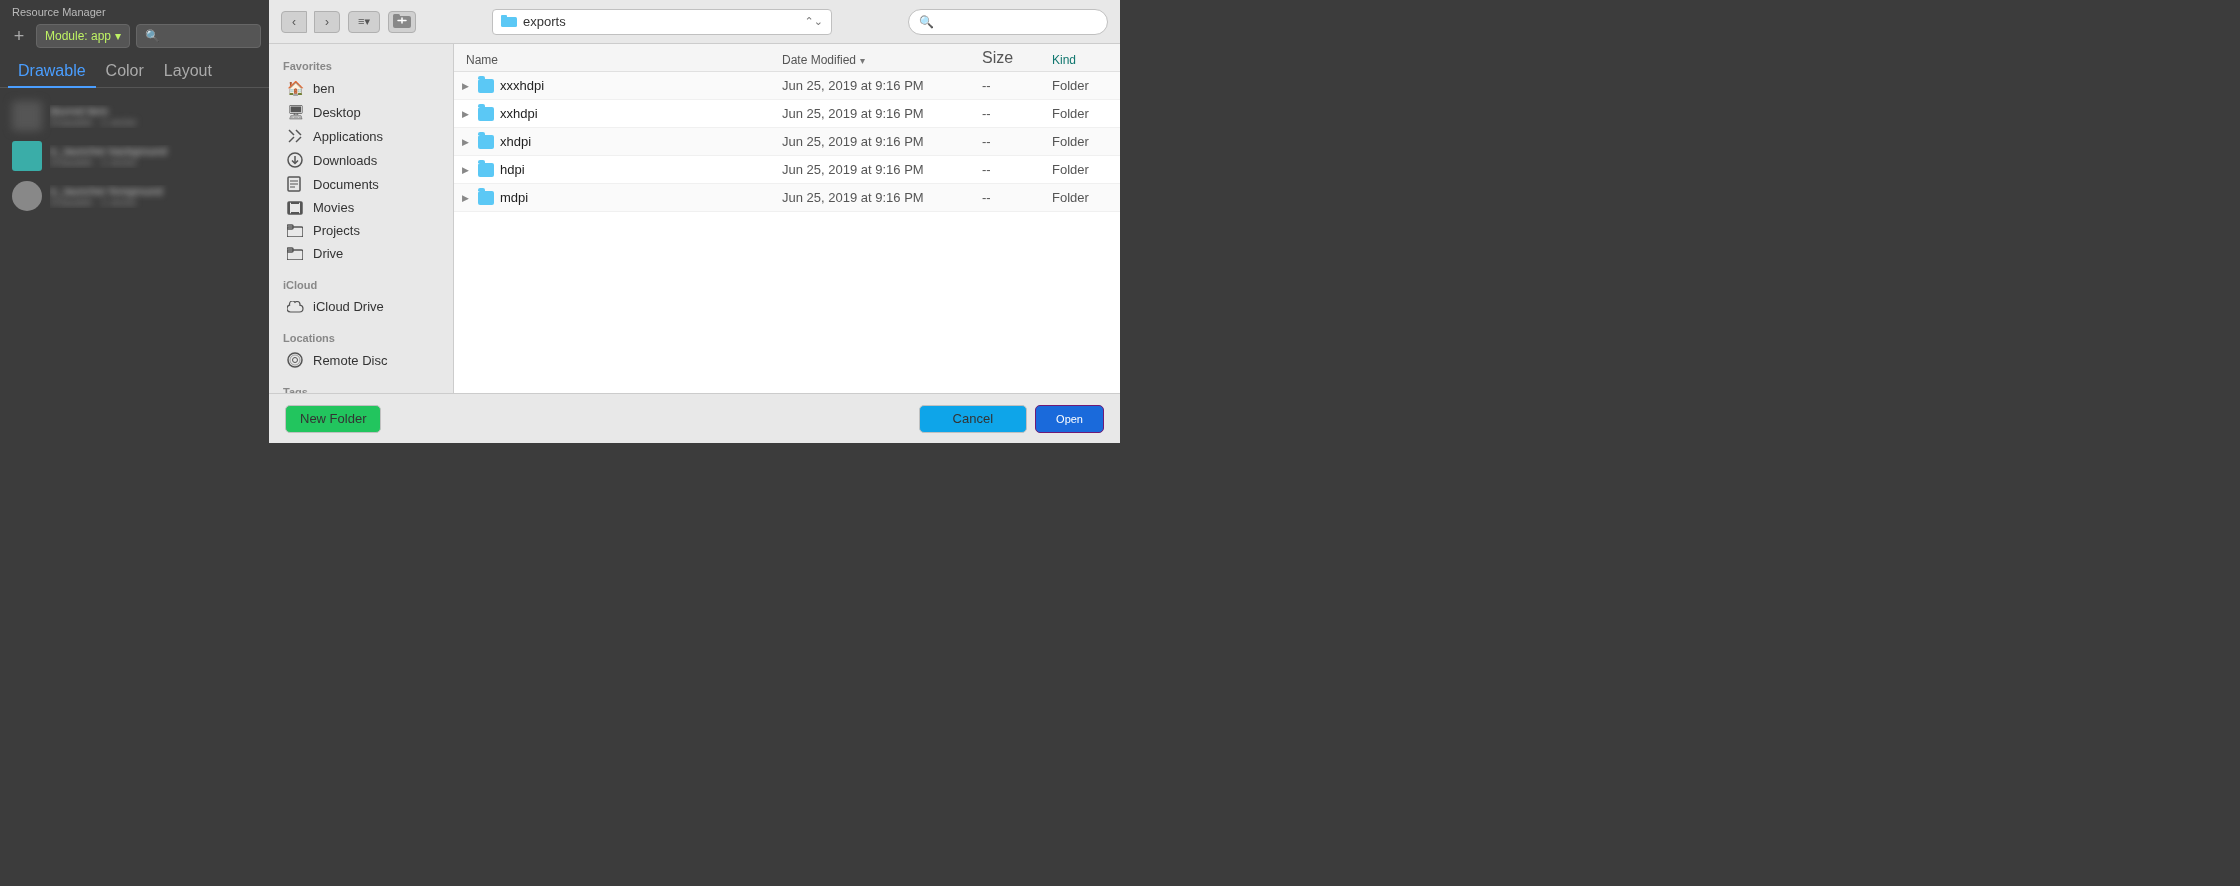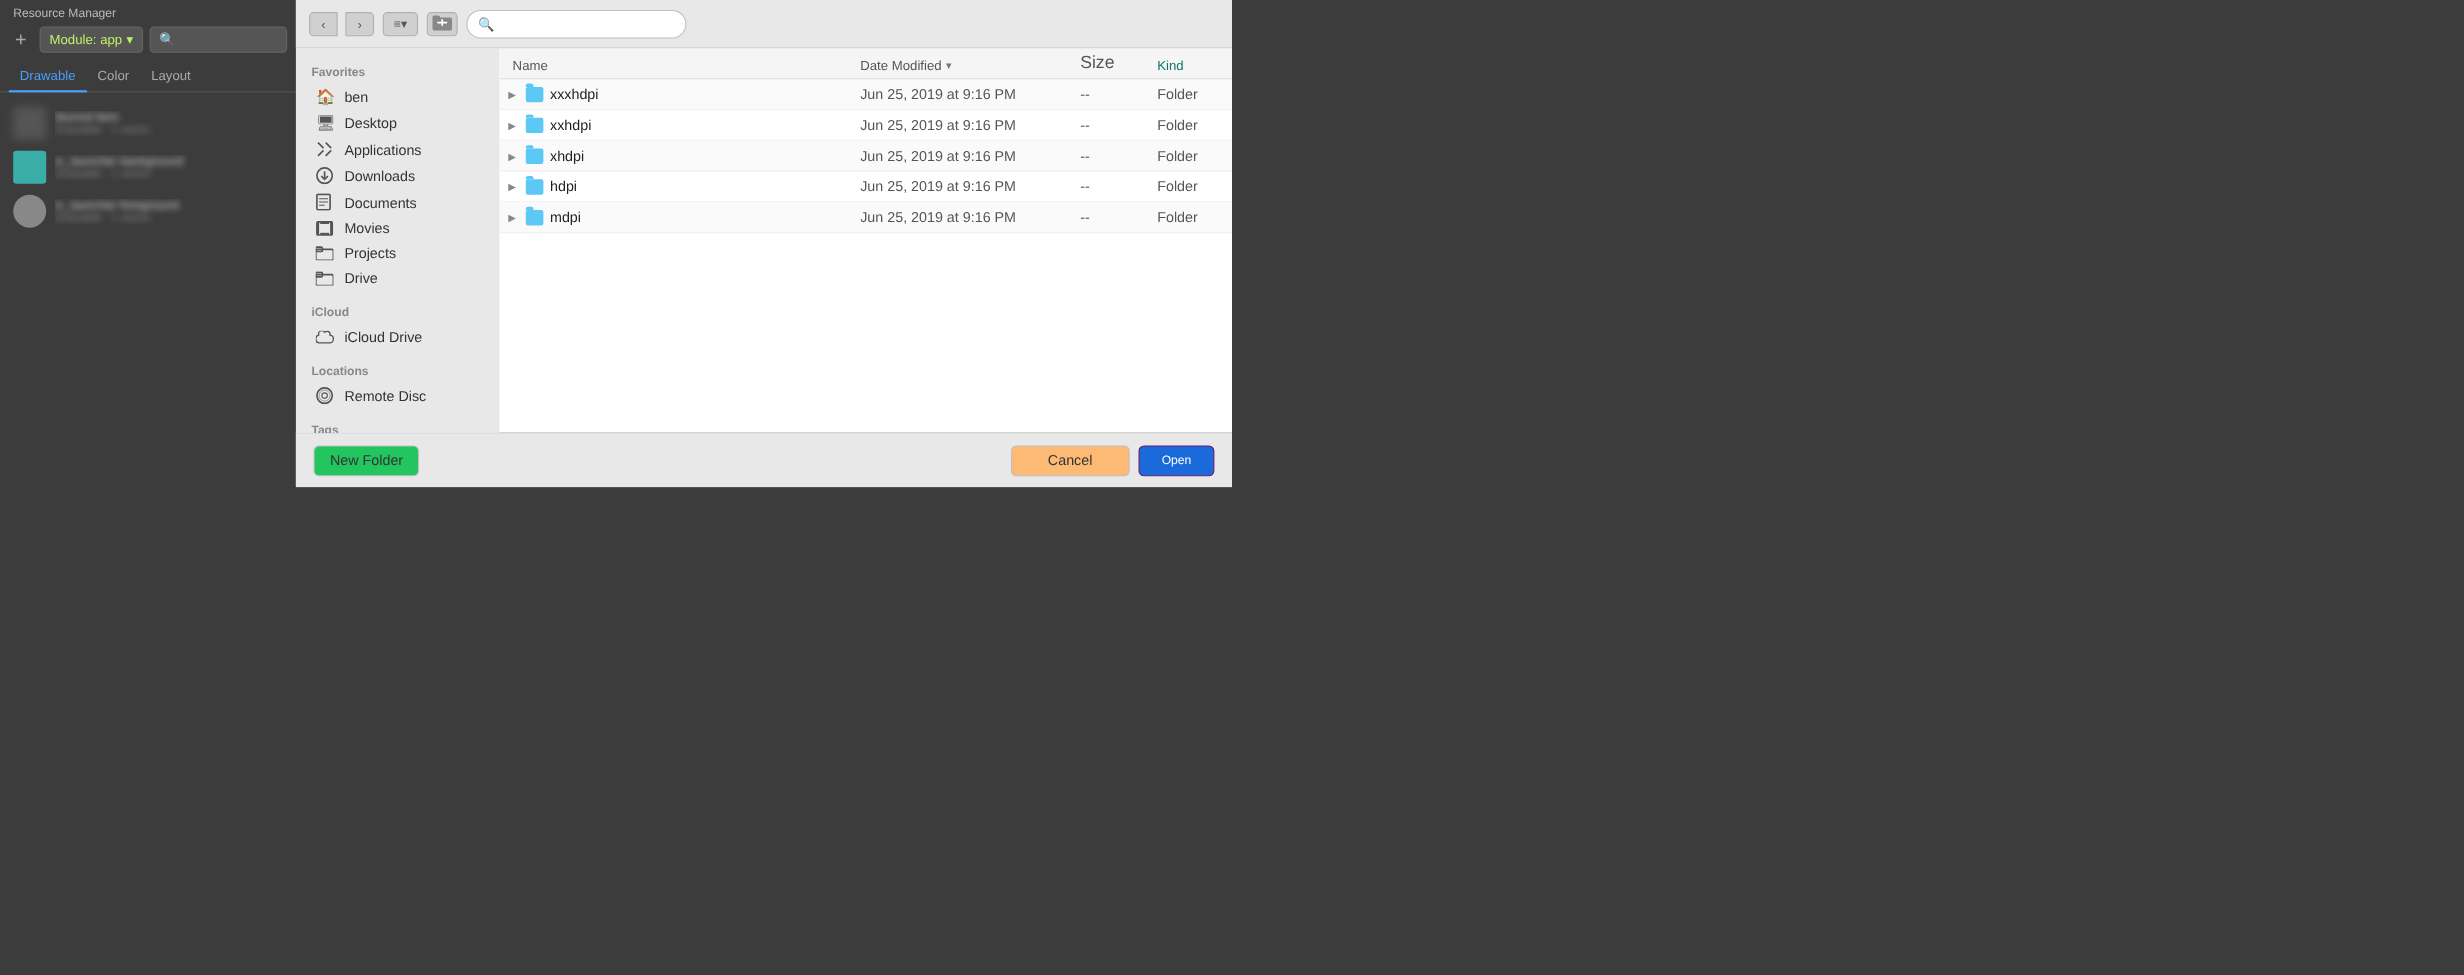--- a/index.html
+++ b/index.html
@@ -74,21 +74,21 @@
 
     .tabs-row {
       display: flex;
       padding: 0 8px;
       border-bottom: 1px solid #555555;
       gap: 0;
     }
 
     .tab {
       color: #aaaaaa;
-      font-size: 12px;
+      font-size: 16px;
       padding: 6px 10px;
       cursor: pointer;
       border-bottom: 2px solid transparent;
       margin-bottom: -1px;
     }
 
     .tab.active {
       color: #4a9eff;
       border-bottom: 2px solid #4a9eff;
     }
@@ -454,21 +454,21 @@
     }
 
     .bottom-right-buttons {
       display: flex;
       gap: 8px;
     }
 
     .cancel-btn {
       height: 28px;
       padding: 0 33px;
-      background: #fdba74;
+      background: #0ea5e9;
       border: 1px solid #c0c0c0;
       border-radius: 5px;
       font-size: 13px;
       color: #333;
       cursor: pointer;
       text-align: right;
     }
 
     .open-btn {
       height: 28px;
@@ -554,20 +554,30 @@
     <button class="folder-btn">
       <span>
         <svg width="18" height="15" viewBox="0 0 18 15">
           <rect x="0" y="3" width="18" height="12" rx="2" fill="#888"></rect>
           <rect x="0" y="1" width="7" height="4" rx="1.5" fill="#888"></rect>
           <line x1="5" y1="7.5" x2="13" y2="7.5" stroke="white" stroke-width="1.5" stroke-linecap="round"></line>
           <line x1="9" y1="5" x2="9" y2="10" stroke="white" stroke-width="1.5" stroke-linecap="round"></line>
         </svg>
       </span>
     </button>
+    <div class="location-bar">
+      <span class="location-folder-icon">
+        <svg width="16" height="13" viewBox="0 0 16 13">
+          <rect x="0" y="3" width="16" height="10" rx="1.5" fill="#5bc8f5"></rect>
+          <rect x="0" y="1" width="6" height="4" rx="1" fill="#5bc8f5"></rect>
+        </svg>
+      </span>
+      <span class="location-text">exports</span>
+      <span class="location-arrows">⌃⌄</span>
+    </div>
     <div class="search-bar">
       <span class="search-icon-char">🔍</span>
     </div>
   </div>
 
   <div class="dialog-content">
 
     <div class="sidebar">
       <div class="sidebar-section-label">Favorites</div>
 

